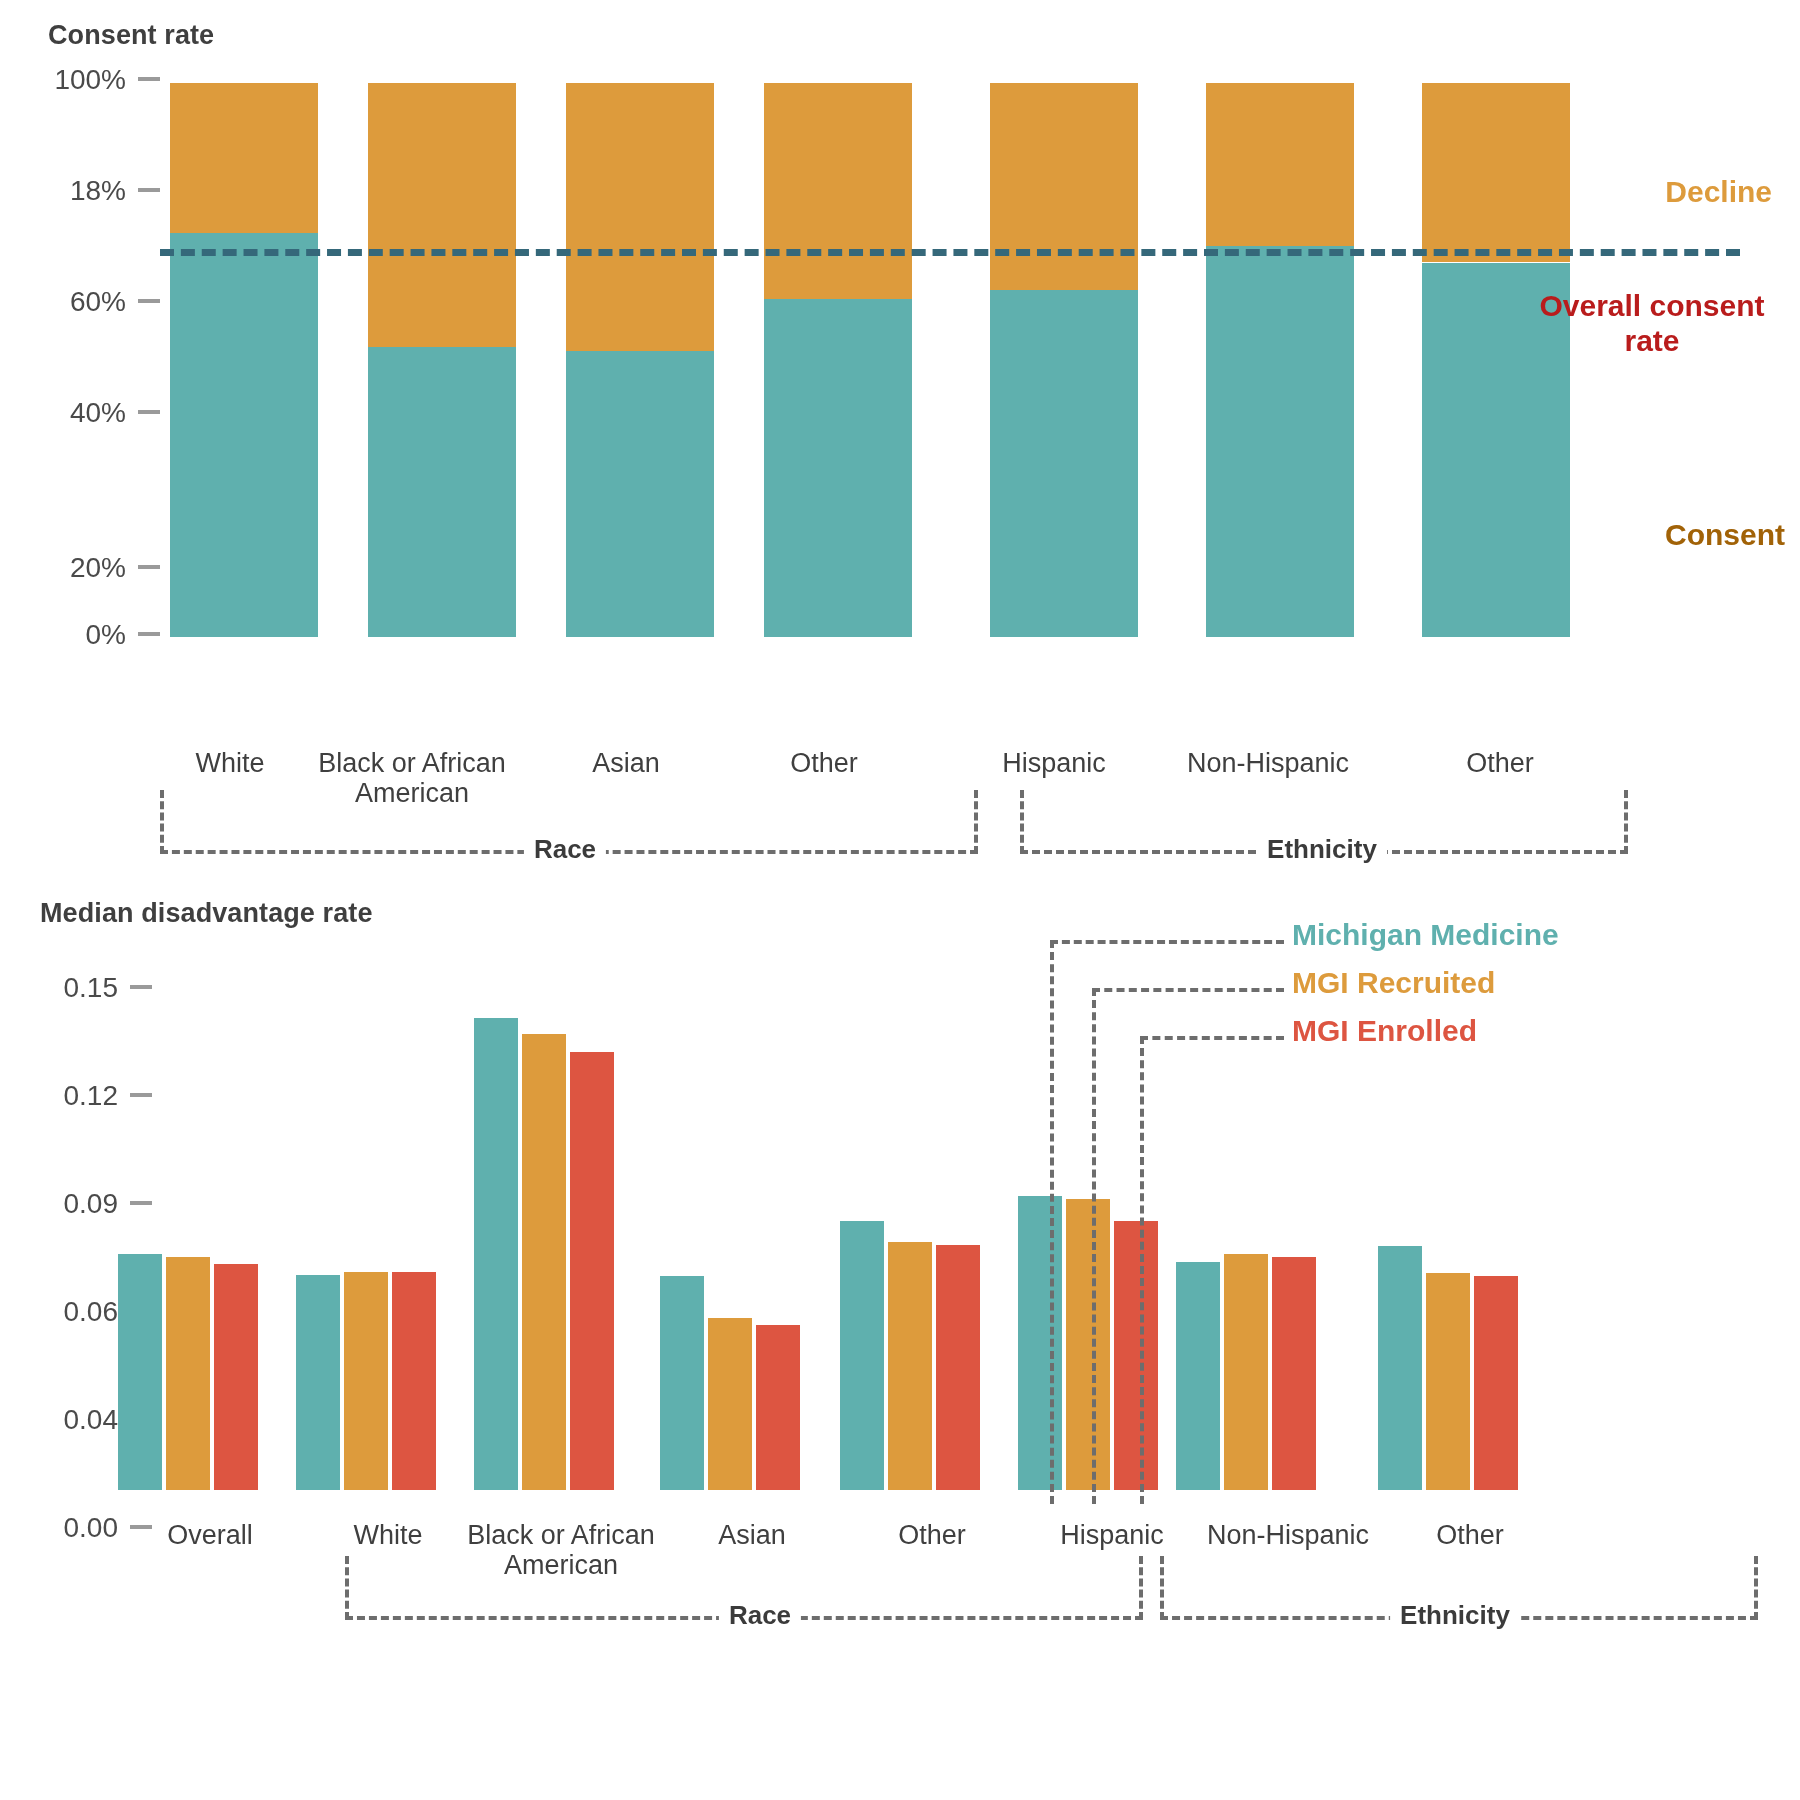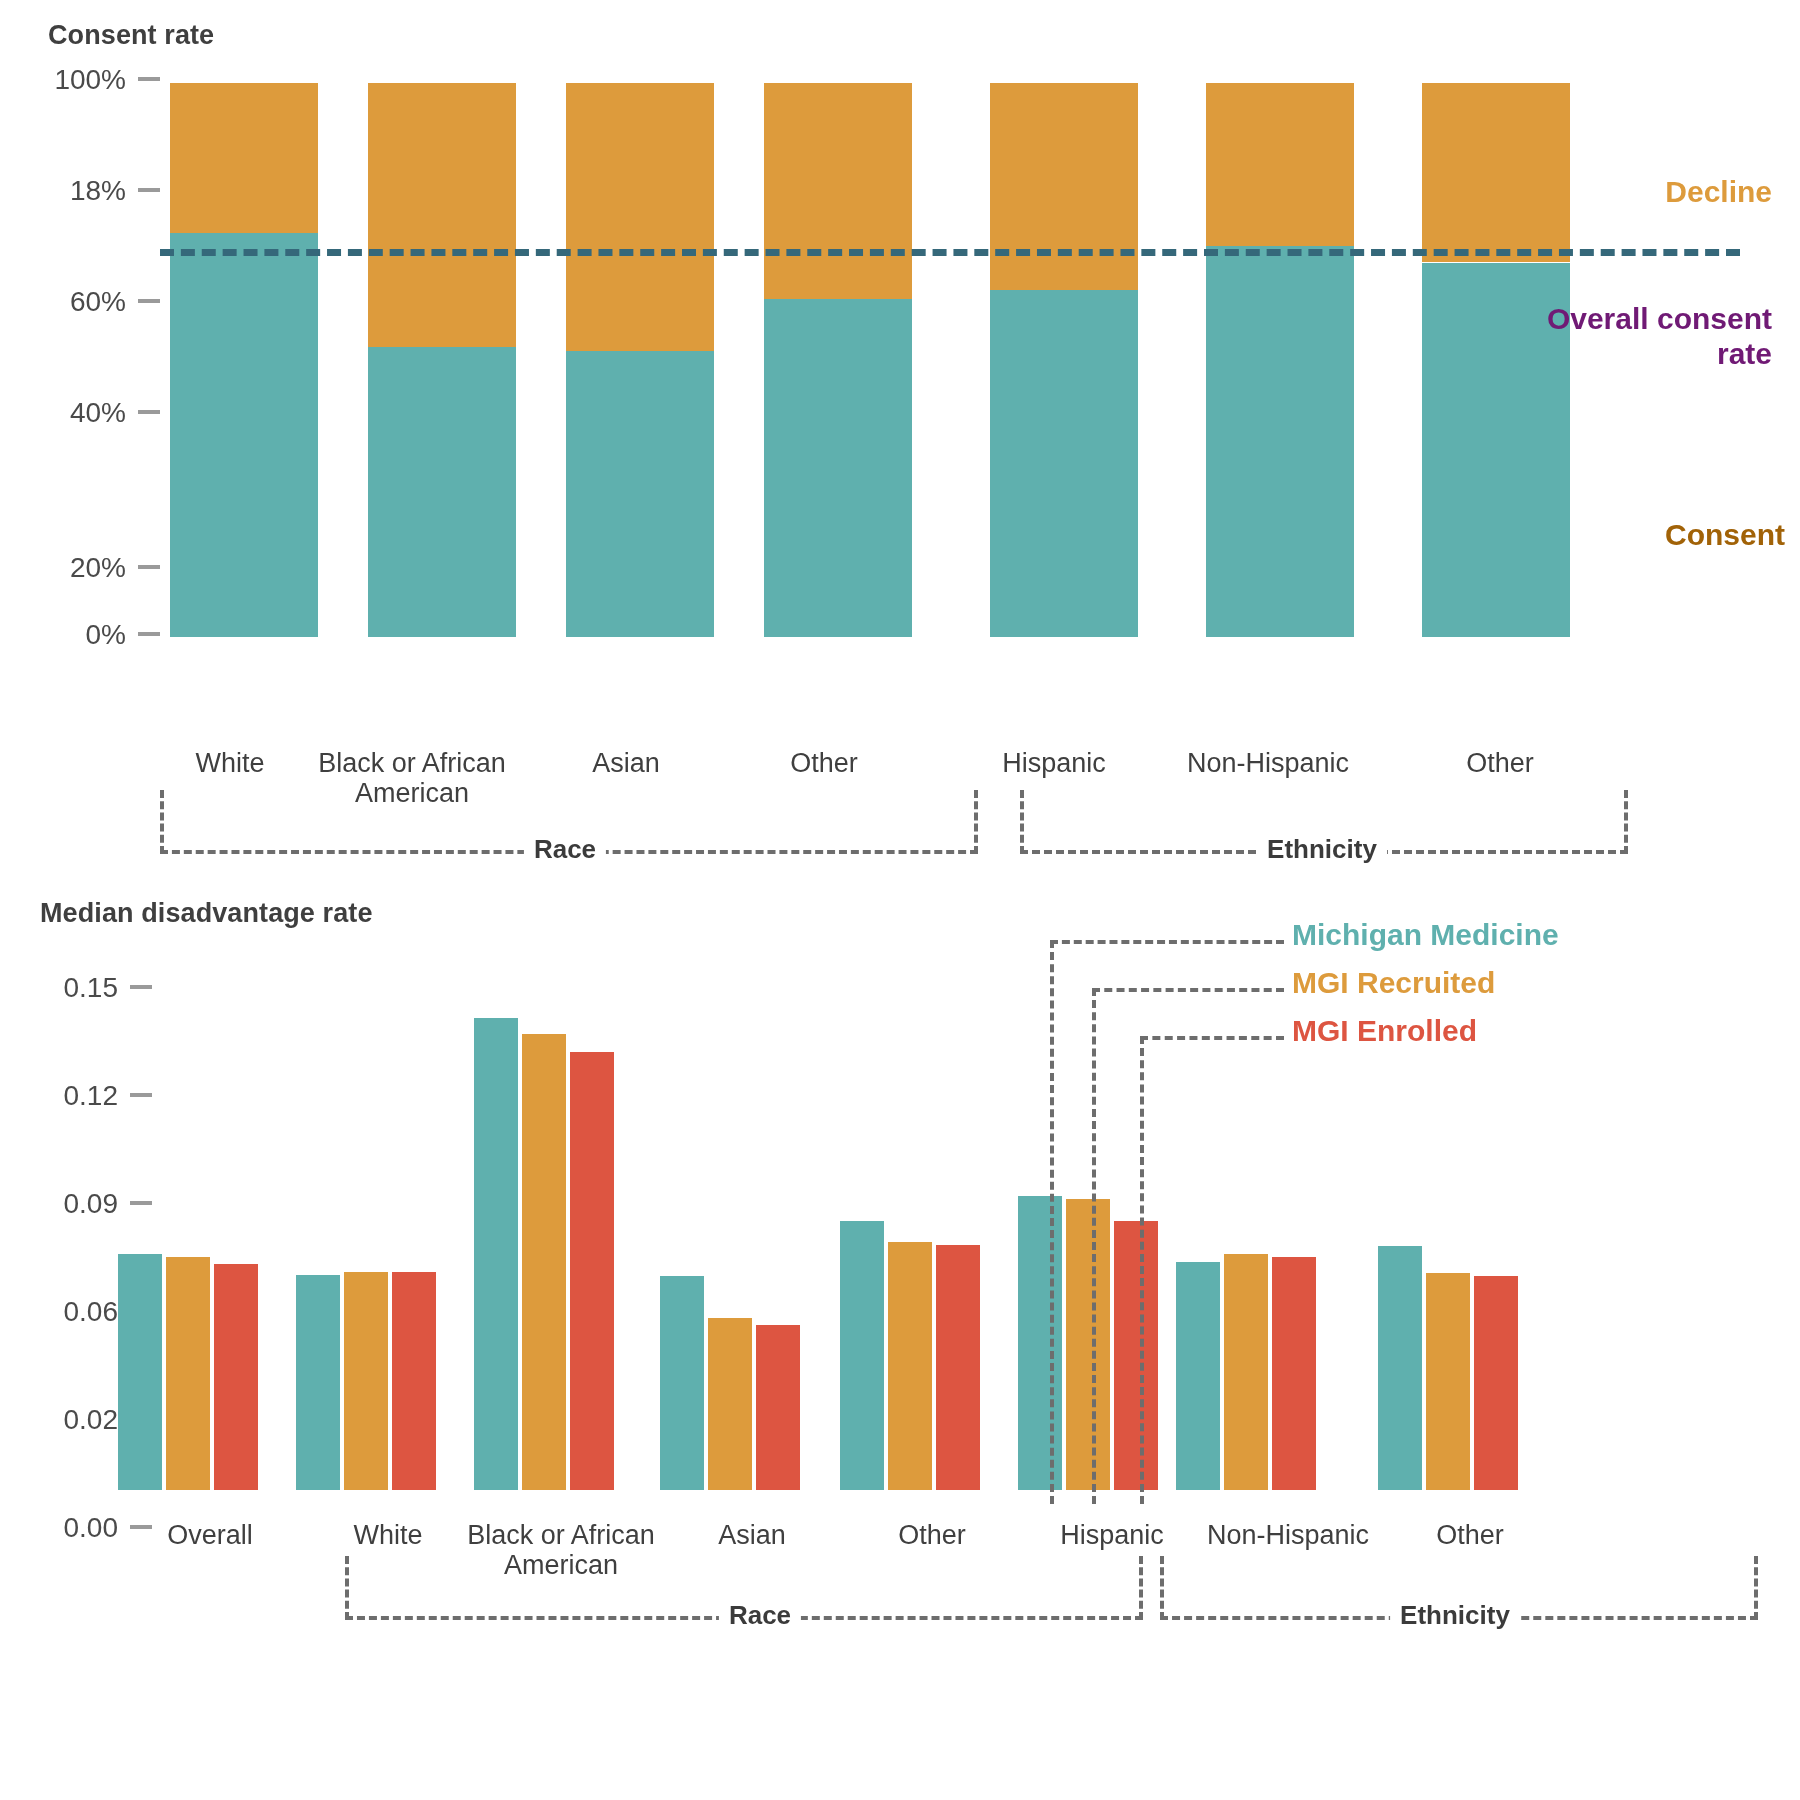--- a/index.html
+++ b/index.html
@@ -80,21 +80,21 @@
       </div>
       <div class="sbar" style="left: 1262px; height: 100%;">
         <div class="decline" style="height: 32.4%; background: rgb(221, 155, 60);"></div>
         <div class="consent" style="height: 67.6%; background: rgb(95, 176, 174);"></div>
       </div>
     </div>
 
     <div id="overall-line" style="top: 249.2px; border-top-color: rgb(53, 104, 122);"></div>
 
     <div class="legend-p1" style="top:175px;right:28px;width:240px;color:#dd9b3c;">Decline</div>
-    <div class="legend-p1" style="top:302px;right:28px;width:240px;color:#701a75;">Overall consent rate</div>
+    <div class="legend-p1" style="top:289px;right:28px;width:240px;color:#b91c1c;text-align:center;">Overall consent rate</div>
     <div class="legend-p1" style="top:518px;right:15px;width:240px;color:#a16207;">Consent</div>
 
     <div class="cat-label" style="position:absolute;left:130px;top:748px;width:200px;">White</div>
     <div class="cat-label" style="position:absolute;left:292px;top:748px;width:240px;">Black or African American</div>
     <div class="cat-label" style="position:absolute;left:526px;top:748px;width:200px;">Asian</div>
     <div class="cat-label" style="position:absolute;left:724px;top:748px;width:200px;">Other</div>
     <div class="cat-label" style="position:absolute;left:954px;top:748px;width:200px;">Hispanic</div>
     <div class="cat-label" style="position:absolute;left:1148px;top:748px;width:240px;">Non-Hispanic</div>
     <div class="cat-label" style="position:absolute;left:1400px;top:748px;width:200px;">Other</div>
 
@@ -106,21 +106,21 @@
   </div>
 
   <div id="panel2">
 
     <div id="p2-title" class="axis-title">Median disadvantage rate</div>
 
     <div class="p2-ytick tick-label" style="top:92px;"><span>0.15</span><span class="tick-dash"></span></div>
     <div class="p2-ytick tick-label" style="top:200px;"><span>0.12</span><span class="tick-dash"></span></div>
     <div class="p2-ytick tick-label" style="top:308px;"><span>0.09</span><span class="tick-dash"></span></div>
     <div class="p2-ytick tick-label" style="top:416px;"><span>0.06</span><span class="tick-dash"></span></div>
-    <div class="p2-ytick tick-label" style="top:524px;"><span>0.02</span><span class="tick-dash"></span></div>
+    <div class="p2-ytick tick-label" style="top:524px;"><span>0.04</span><span class="tick-dash"></span></div>
     <div class="p2-ytick tick-label" style="top:632px;"><span>0.00</span><span class="tick-dash"></span></div>
 
     <div id="p2-plot">
         <div class="gbar" style="left: -34px; height: 235.759px; background: rgb(95, 176, 174);"></div>
         <div class="gbar" style="left: 14px; height: 232.595px; background: rgb(221, 155, 60);"></div>
         <div class="gbar" style="left: 62px; height: 226.266px; background: rgb(221, 85, 65);"></div>
         <div class="gbar" style="left: 144px; height: 215.19px; background: rgb(95, 176, 174);"></div>
         <div class="gbar" style="left: 192px; height: 218.354px; background: rgb(221, 155, 60);"></div>
         <div class="gbar" style="left: 240px; height: 218.354px; background: rgb(221, 85, 65);"></div>
         <div class="gbar" style="left: 322px; height: 471.519px; background: rgb(95, 176, 174);"></div>

